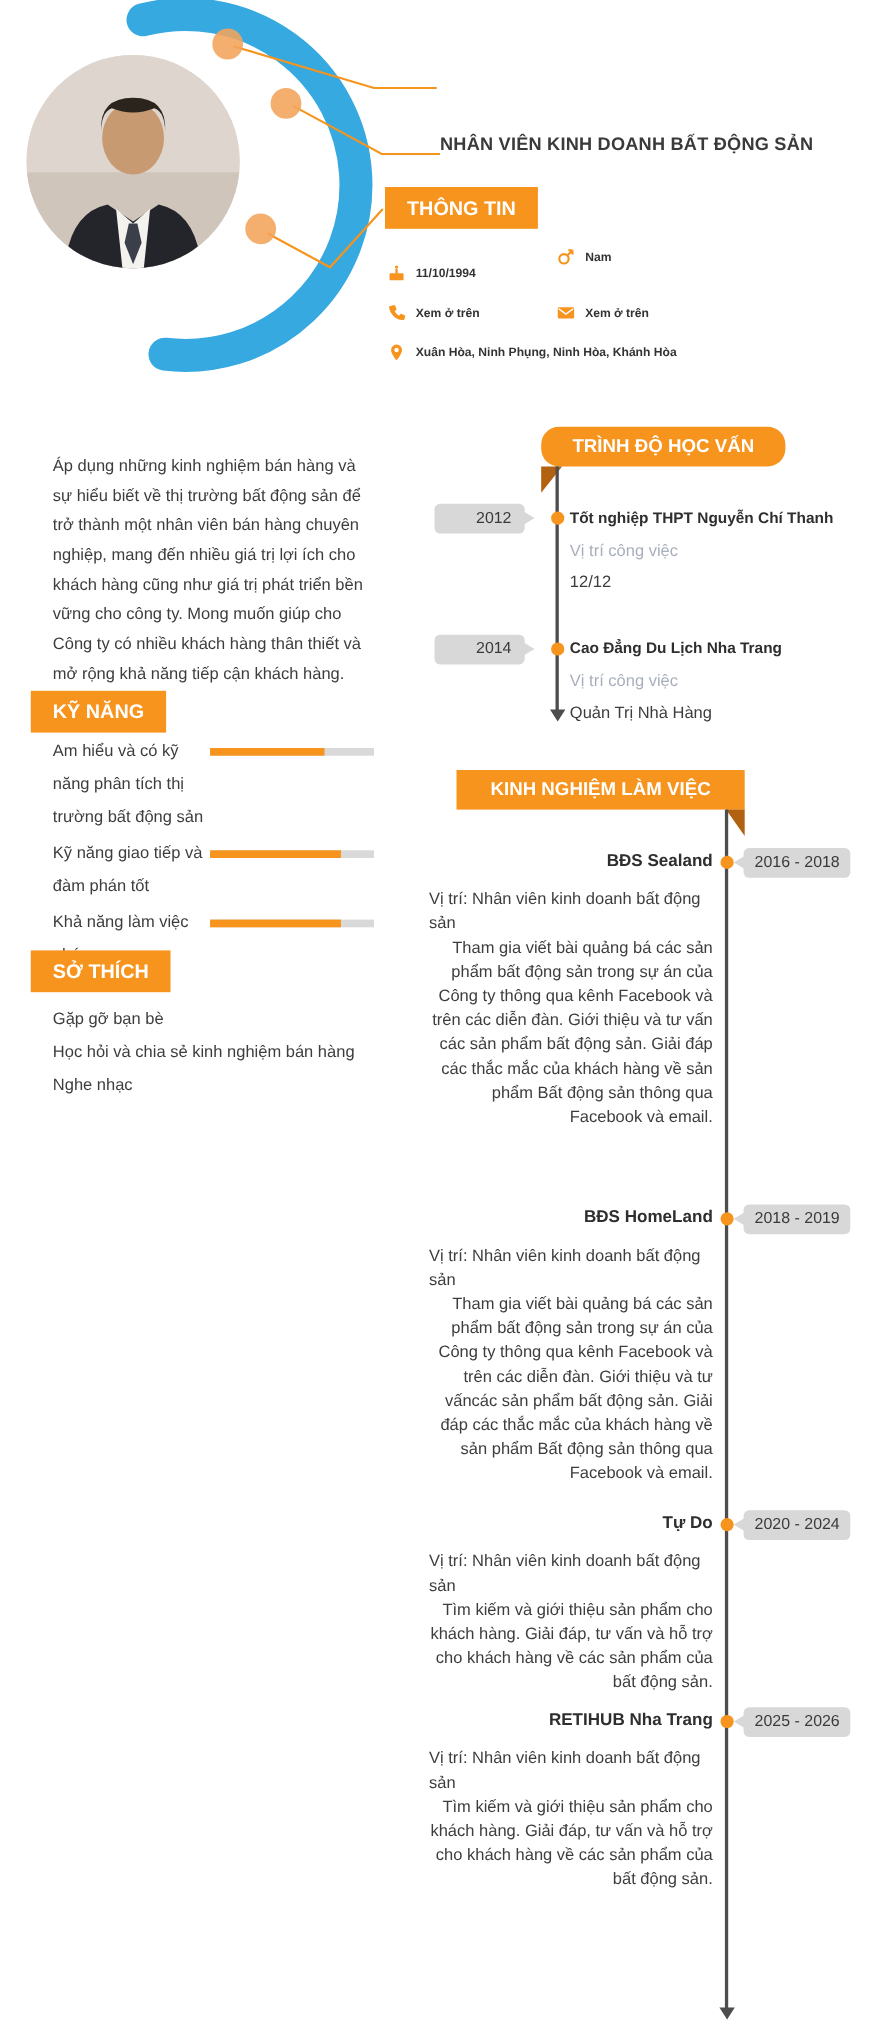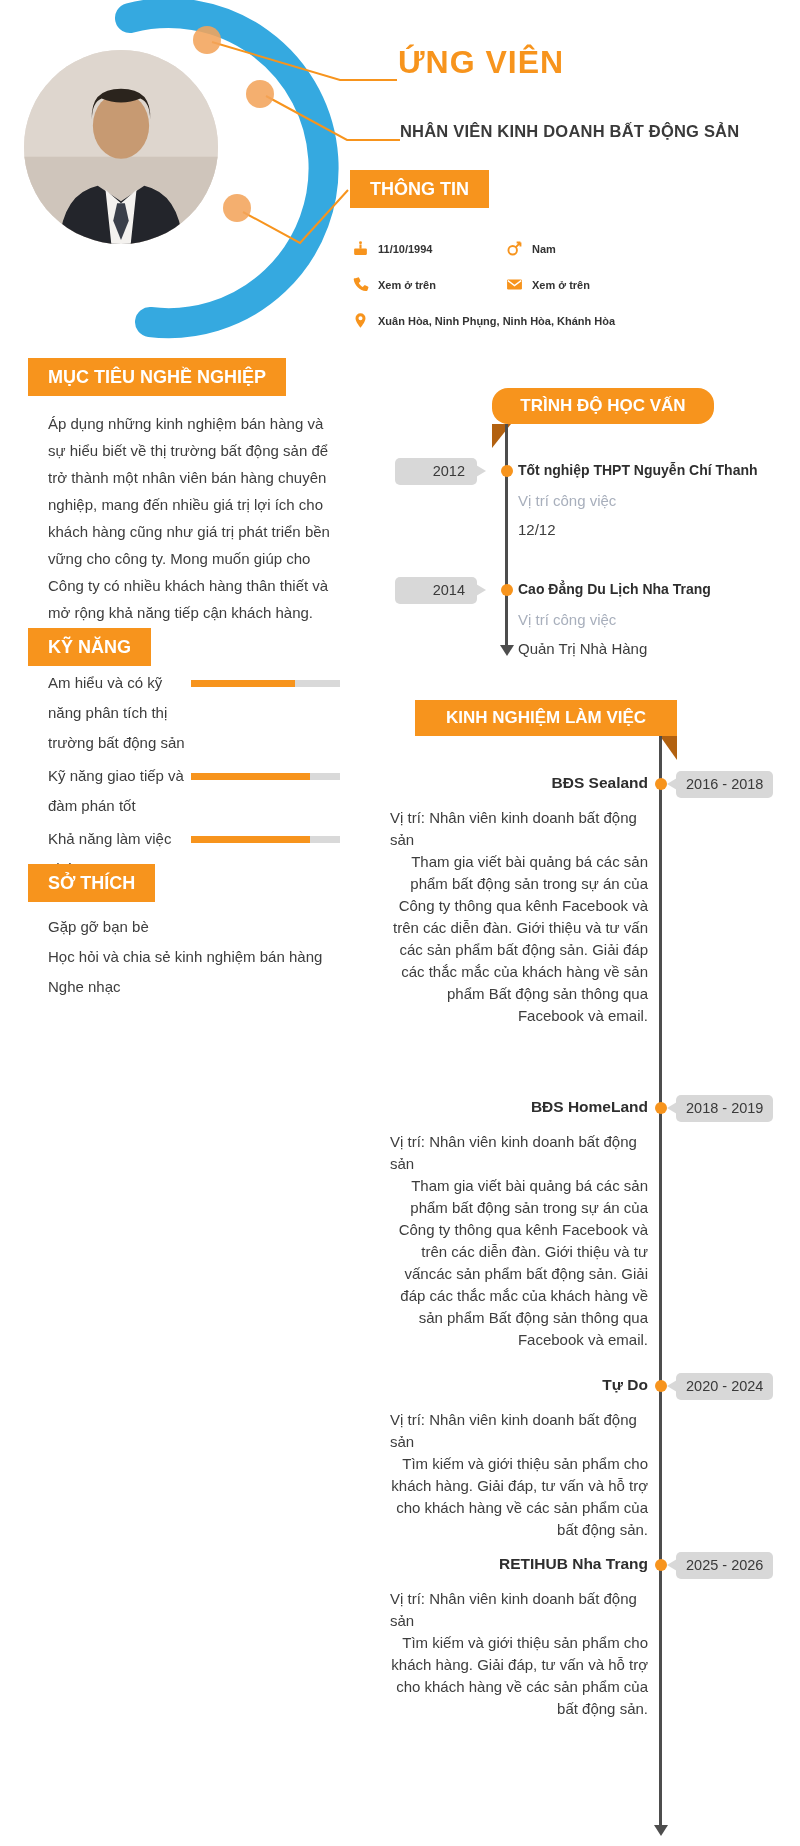--- a/index.html
+++ b/index.html
@@ -83,35 +83,34 @@
       <rect width="100" height="100" fill="#ded6ce"></rect>
       <rect y="55" width="100" height="45" fill="#cfc5bb"></rect>
       <ellipse cx="50" cy="39" rx="14.5" ry="17" fill="#c79a72"></ellipse>
       <path d="M35 36 q-1-16 15-16 q16 0 15 16 q0-9-5-11 q-10 4-20 0 q-5 2-5 11z" fill="#2b241d"></path>
       <path d="M18 100 q2-26 20-30 l12 8 12-8 q18 4 20 30z" fill="#23252b"></path>
       <path d="M42 72 l8 7 8-7 -3 28 h-10z" fill="#f4f2ef"></path>
       <path d="M48 79 h4 l2 9 -4 10 -4-10z" fill="#3a3f49"></path>
     </svg>
   </div>
 
-  <div class="cv-title">ỨNG VIÊN</div>
   <div class="cv-subtitle">NHÂN VIÊN KINH DOANH BẤT ĐỘNG SẢN</div>
 
   <div class="sec-h" style="left:350px;top:170px;">THÔNG TIN</div>
   <div class="info-row" style="left:352px;top:208px;">
     <svg class="ic" viewBox="0 0 16 16">
         <g fill="#F7941D">
           <rect x="2" y="8" width="12" height="6" rx="1"></rect>
           <rect x="7" y="4.2" width="2" height="4"></rect>
           <circle cx="8" cy="2.6" r="1.4"></circle>
         </g>
       </svg>
     <b>11/10/1994</b>
   </div>
-  <div class="info-row" style="left:506px;top:208px;">
+  <div class="info-row" style="left:506px;top:193px;">
     <svg class="ic" viewBox="0 0 16 16">
         <g stroke="#F7941D" stroke-width="1.8" fill="none">
           <circle cx="6.3" cy="9.7" r="4"></circle>
           <path d="M9.3 6.7 L13.6 2.4 M13.6 2.4 h-3.6 M13.6 2.4 v3.6"></path>
         </g>
       </svg>
     <b>Nam</b>
   </div>
   <div class="info-row" style="left:352px;top:244px;">
     <svg class="ic" viewBox="0 0 16 16">
@@ -126,21 +125,20 @@
       </svg>
     <b>Xem ở trên</b>
   </div>
   <div class="info-row" style="left:352px;top:280px;">
     <svg class="ic" viewBox="0 0 16 16">
         <path fill="#F7941D" d="M8 1.2A4.7 4.7 0 0 0 3.3 5.9C3.3 9.4 8 14.8 8 14.8s4.7-5.4 4.7-8.9A4.7 4.7 0 0 0 8 1.2zm0 6.5a1.9 1.9 0 1 1 0-3.8 1.9 1.9 0 0 1 0 3.8z"></path>
       </svg>
     <b>Xuân Hòa, Ninh Phụng, Ninh Hòa, Khánh Hòa</b>
   </div>
 
-  <div class="sec-h" style="left:28px;top:358px;">MỤC TIÊU NGHỀ NGHIỆP</div>
   <div class="lefttext" style="top:410px;">Áp dụng những kinh nghiệm bán hàng và sự hiểu biết về thị trường bất động sản để trở thành một nhân viên bán hàng chuyên nghiệp, mang đến nhiều giá trị lợi ích cho khách hàng cũng như giá trị phát triển bền vững cho công ty. Mong muốn giúp cho Công ty có nhiều khách hàng thân thiết và mở rộng khả năng tiếp cận khách hàng.</div>
 
   <div class="sec-h" style="left:28px;top:628px;">KỸ NĂNG</div>
   <div class="lefttext" style="top:668px;width:294px;">
     <div class="skill-row">
       <div class="skill-label">Am hiểu và có kỹ năng phân tích thị trường bất động sản</div>
       <div class="skill-bar">
           <i style="width: 70%;"></i>
         </div>
     </div>

